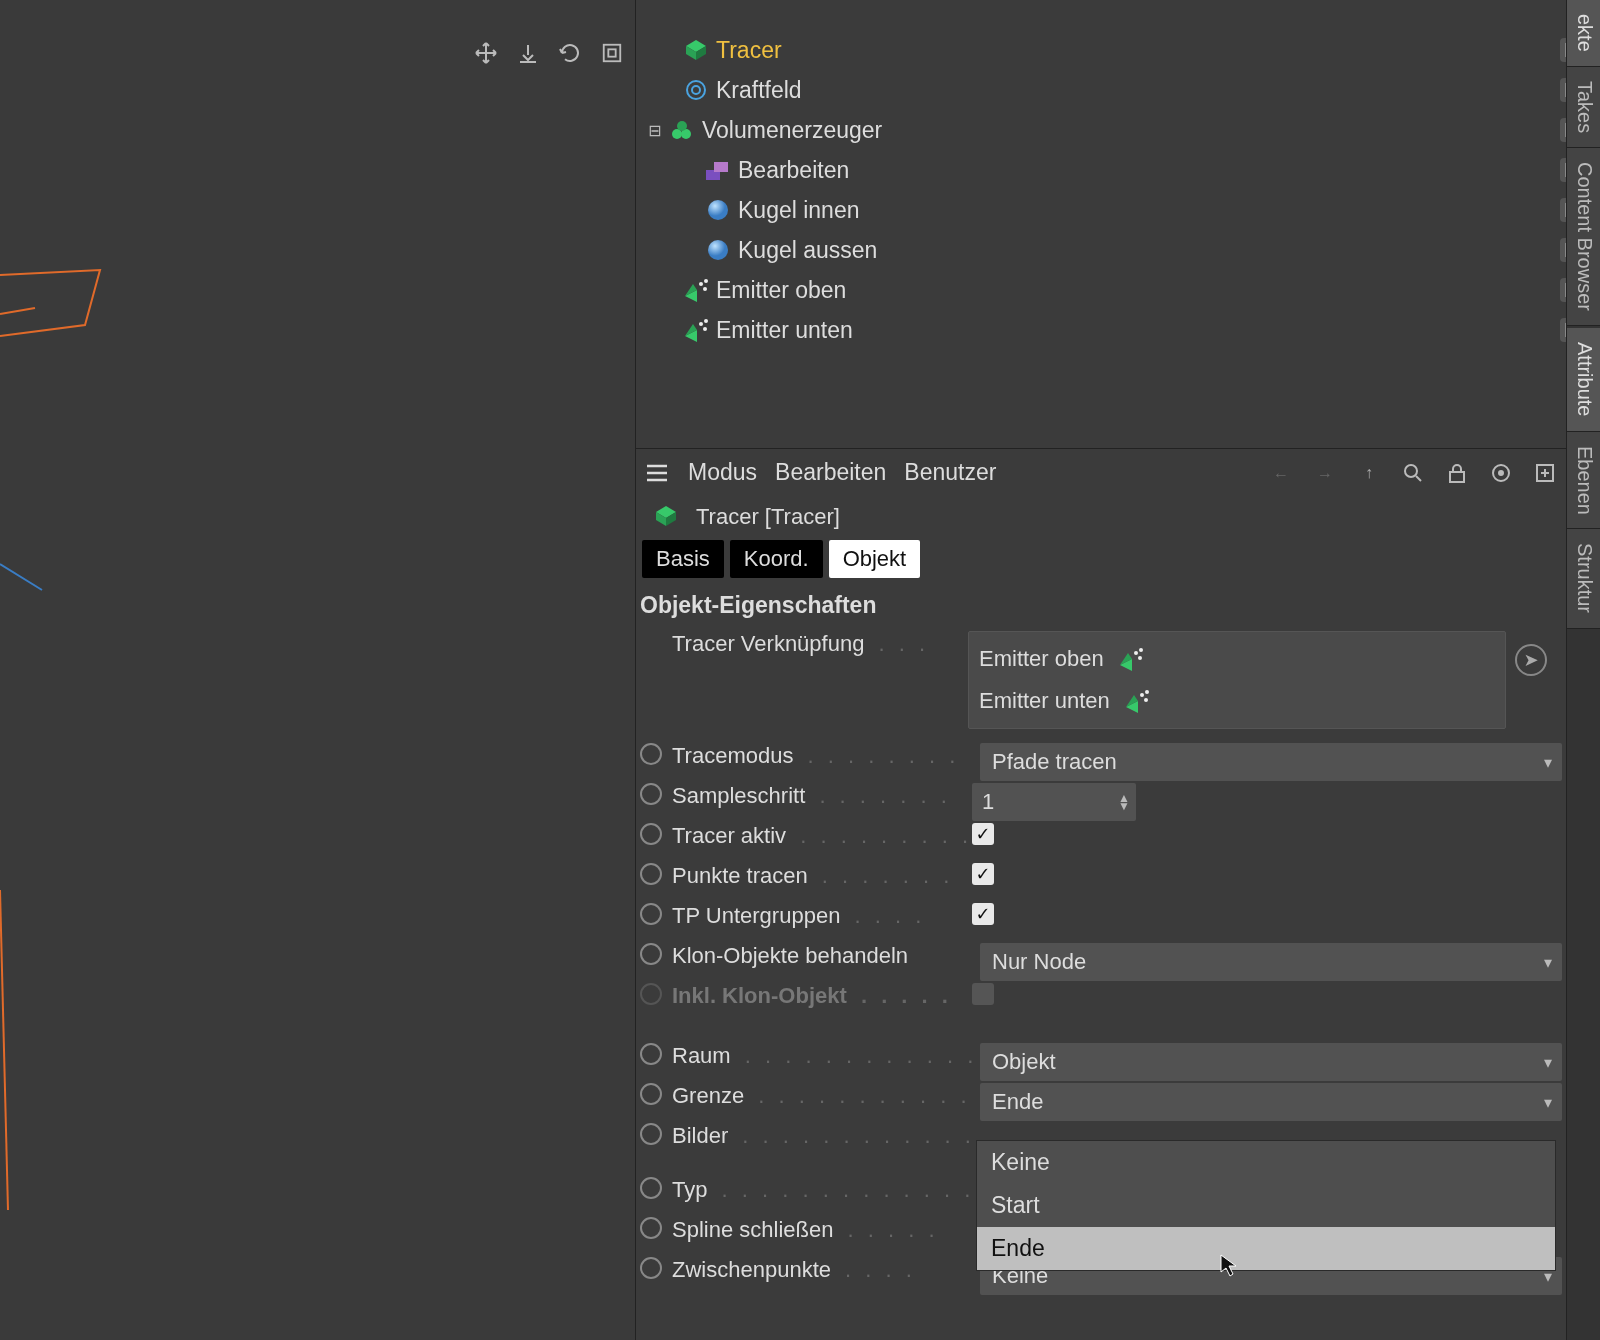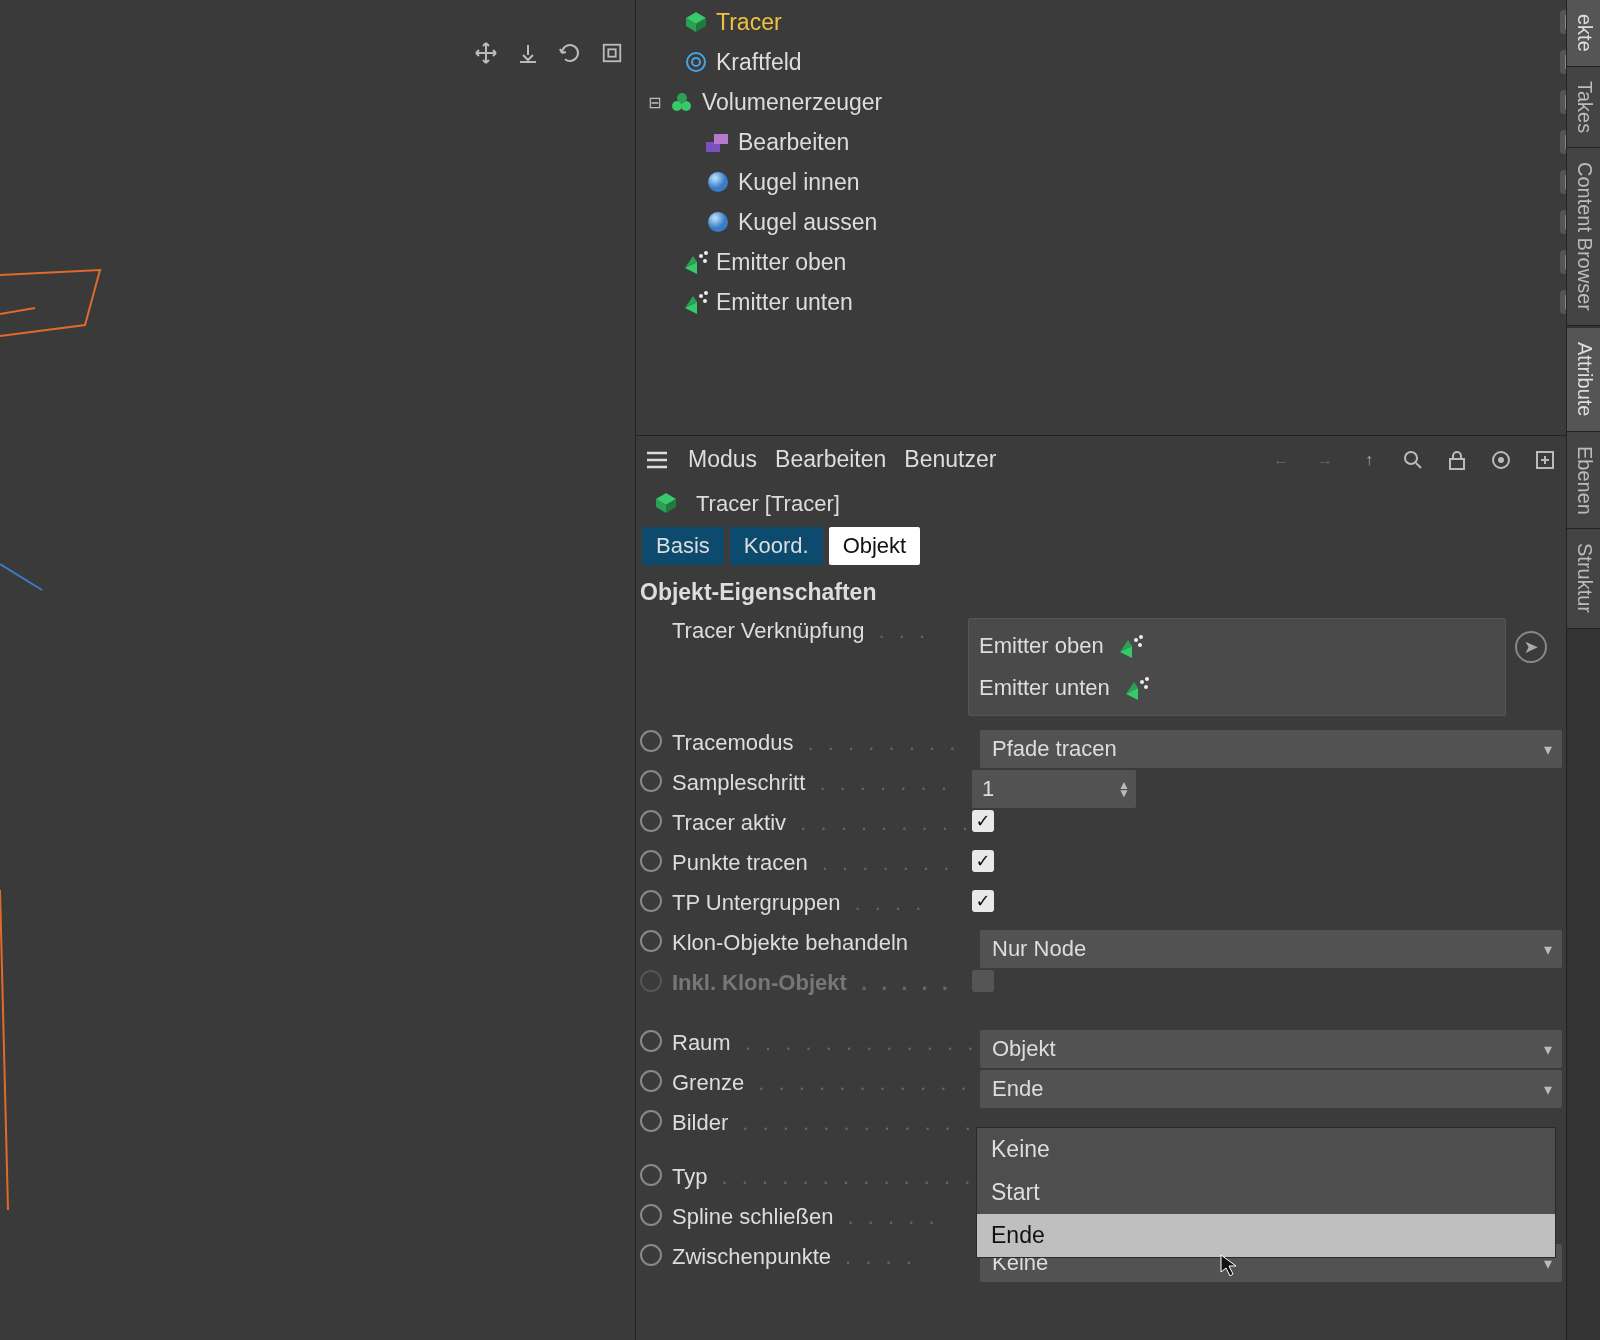--- a/index.html
+++ b/index.html
@@ -3,44 +3,44 @@
 <meta charset="utf-8">
 <style>
   * { box-sizing: border-box; margin: 0; padding: 0; font-family: -apple-system, BlinkMacSystemFont, "Segoe UI", Arial, sans-serif; }
   body { background: #3b3b3b; color: #ddd; width: 1600px; height: 1340px; overflow: hidden; position: relative; }
   .viewport { position: absolute; left: 0; top: 0; width: 636px; height: 1340px; background: #3a3a3a; border-right: 1px solid #222; }
   .viewport-toolbar { position: absolute; top: 38px; right: 8px; display: flex; gap: 12px; }
   .vp-tool { width: 30px; height: 30px; display:flex; align-items:center; justify-content:center; color:#bbb; font-size:20px; }
   .vp-wire { position:absolute; left:0; top:270px; width:110px; height:500px; pointer-events:none; }
   .vp-wire svg { overflow:visible; }
   .object-panel { position:absolute; left:636px; top:0; width:930px; height:448px; background:#3b3b3b; }
-  .attr-panel { position:absolute; left:636px; top:435px; width:930px; height:892px; background:#3b3b3b; }
+  .attr-panel { position:absolute; left:636px; top:448px; width:930px; height:892px; background:#3b3b3b; }
   .side-tabs { position:absolute; right:0; top:0; width:34px; height:1340px; background:#333; border-left:1px solid #222; }
   .side-tab { writing-mode:vertical-rl; text-orientation:mixed; padding:14px 6px; color:#bbb; font-size:20px; border-bottom:1px solid #222; background:#444; text-align:center; }
   .side-tab.active { background:#555; color:#ddd; }
   
-  .tree { padding:2px 4px; }
+  .tree { padding:2px 4px;margin-top:28px; }
   .tree-row { display:flex; align-items:center; height:40px; font-size:23px; position:relative; }
   .tree-indent { display:inline-block; }
   .tree-exp { width:14px; text-align:center; color:#bbb; font-size:16px; }
   .tree-ico { width:28px; height:28px; margin:0 6px; display:flex; align-items:center; justify-content:center; }
   .tree-label { color:#ddd; }
   .tree-label.selected { color:#f0c040; }
   .tree-ctrls { position:absolute; left:920px; display:flex; gap:4px; align-items:center; }
   .tree-ctrls .box { width:24px; height:24px; background:#555; border-radius:4px; display:flex; align-items:center; justify-content:center; }
   .tree-ctrls .check { color:#3bd46a; font-size:20px; }
   .tree-ctrls .dots { color:#777; font-size:14px; line-height:6px; margin-right:2px; }
   
   .attr-header { display:flex; align-items:center; height:48px; padding:0 8px; gap:18px; border-top:1px solid #222; }
   .attr-header .menu { font-size:23px; color:#ddd; }
   .attr-header .spacer { flex:1; }
   .attr-header .hicon { width:26px; height:26px; color:#aaa; display:flex; align-items:center; justify-content:center; }
   .attr-title { display:flex; align-items:flex-end; gap:10px; padding:6px 10px; font-size:22px; }
   .attr-tabs { display:flex; gap:6px; padding:4px 6px; }
-  .attr-tab { background:#0c4a6e; color:#ddd; padding:6px 14px; font-size:22px; border-radius:2px; }
+  .attr-tab { background:#000000; color:#ddd; padding:6px 14px; font-size:22px; border-radius:2px; }
   .attr-tab.active { background:#ffffff; color:#111; }
   .section-title { font-weight:700; font-size:23px; padding:10px 4px 6px 4px; }
   .prop-row { display:flex; min-height:40px; font-size:22px; padding:0 4px; }
   .prop-row .radio { width:22px; height:22px; border:2px solid #888; border-radius:50%; margin-right:10px; flex:0 0 22px; }
   .prop-row.disabled .radio { border-color:#555; }
   .prop-row .label { width:300px; color:#ddd; white-space:nowrap; overflow:hidden; }
   .prop-row.disabled .label { color:#777;font-weight:bold; }
   .prop-row .dots { color:#666; letter-spacing:4px; margin-left:4px; }
   .prop-row .field { flex:1; margin-left:8px; }
   .link-box { background:#4a4a4a; border:1px solid #555; border-radius:2px; padding:6px 10px; flex:1; position:relative; }

